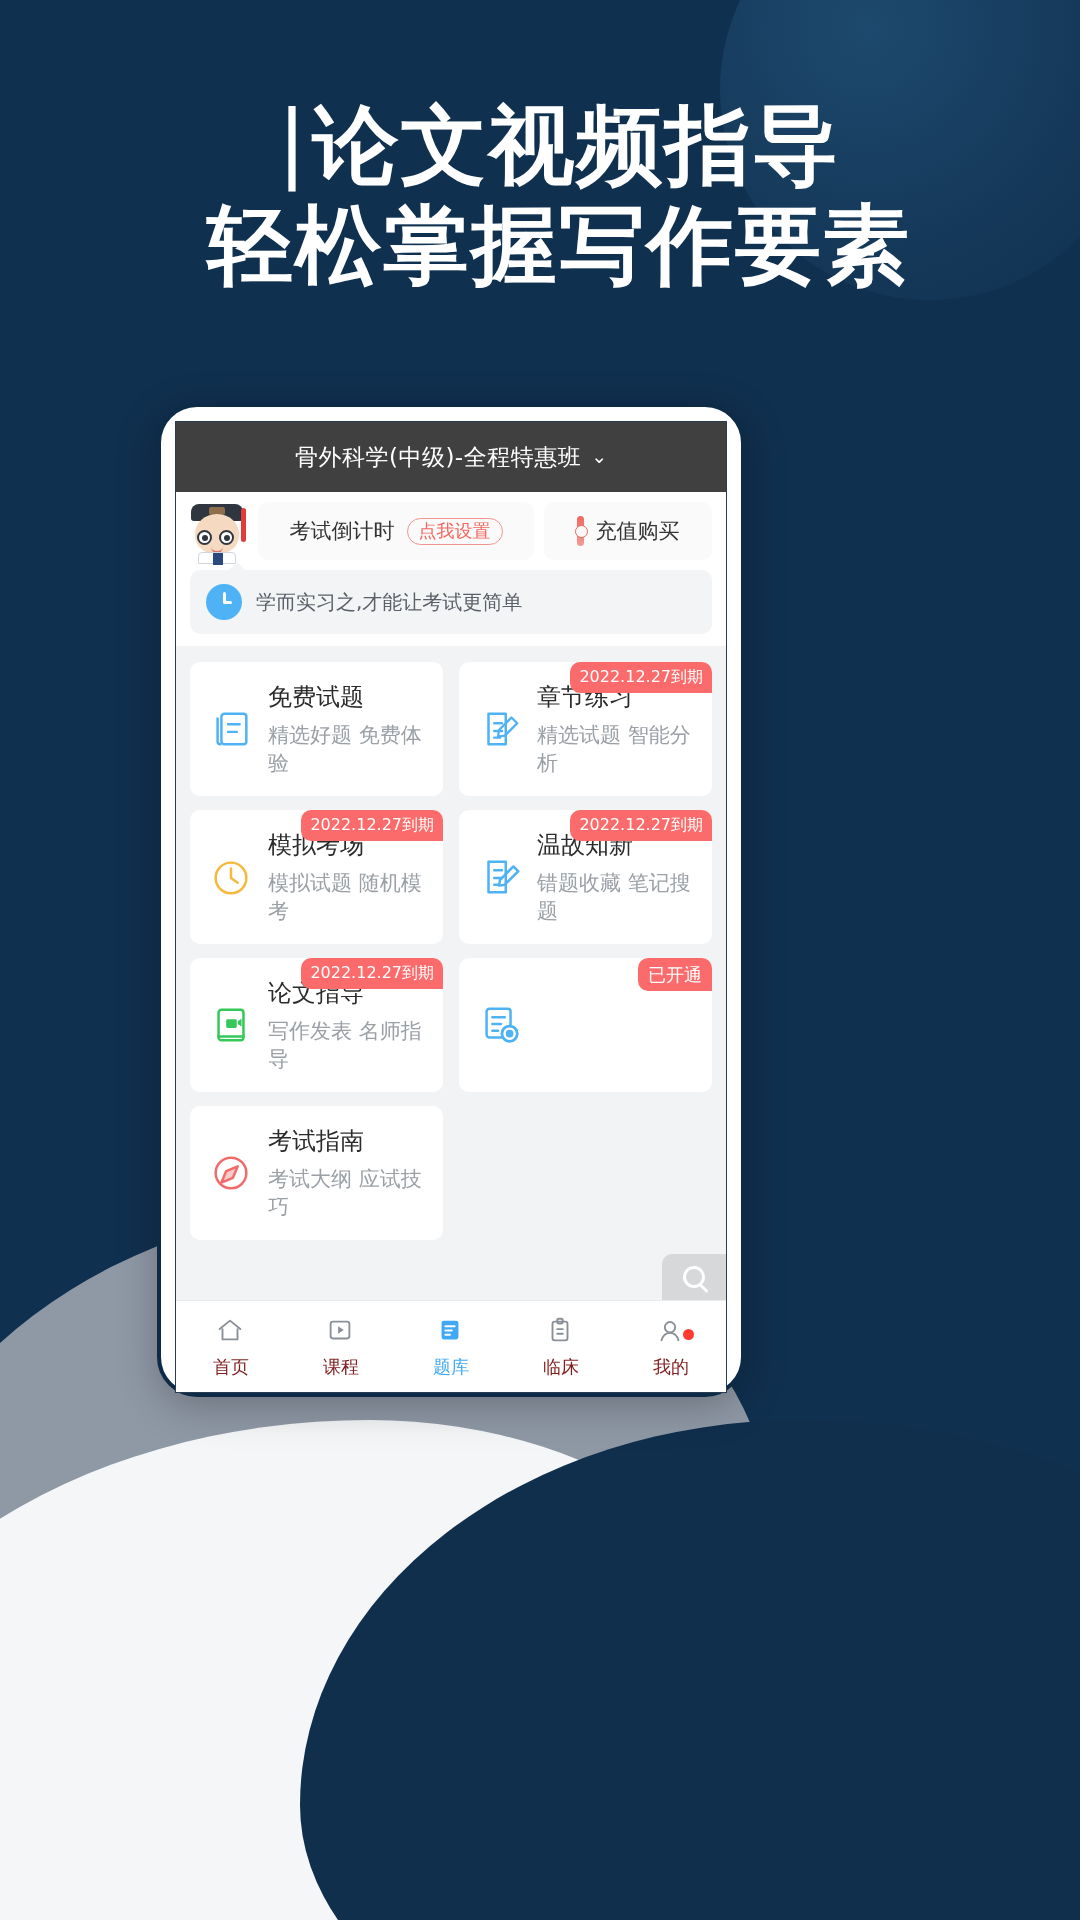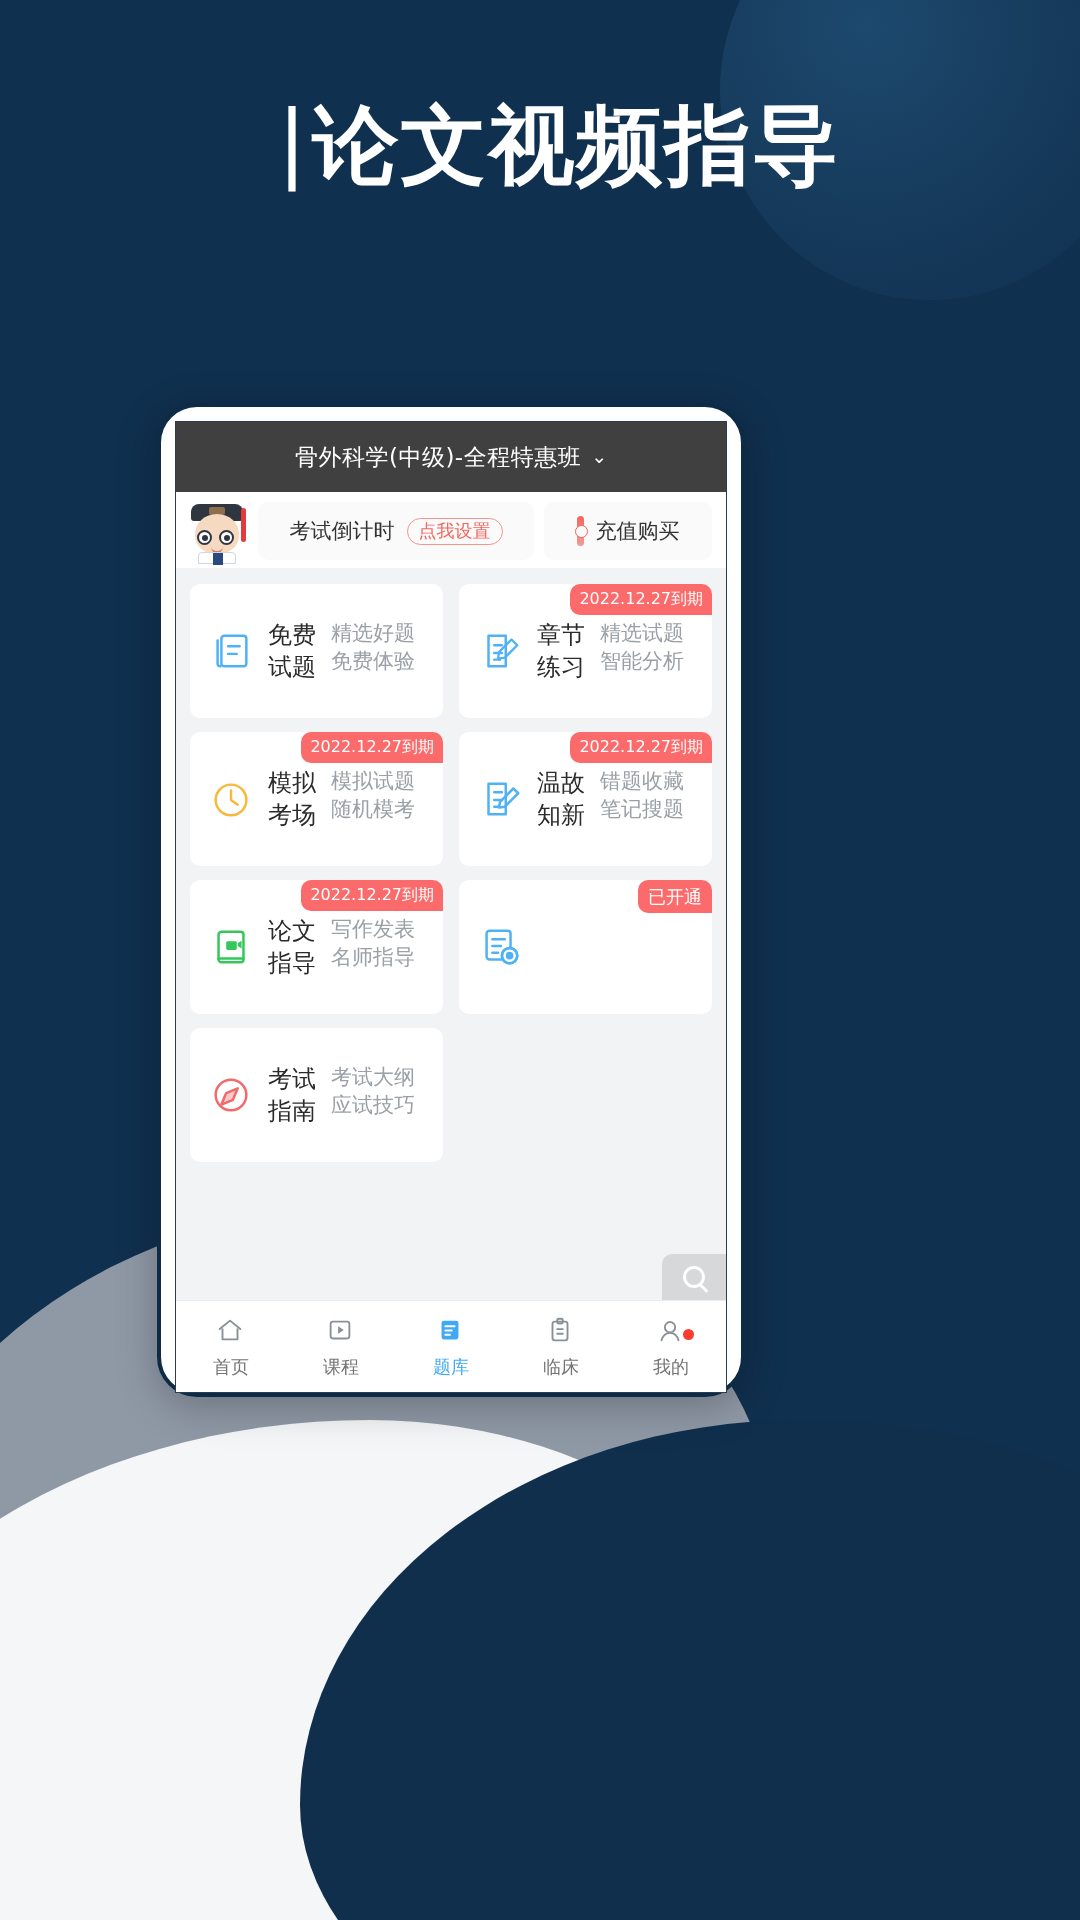--- a/index.html
+++ b/index.html
@@ -299,21 +299,21 @@
     background: #fb6b6b;
     color: #ffffff;
     font-size: 16px;
     line-height: 1;
     padding: 7px 9px 8px;
     border-radius: 10px 10px 0 10px;
     white-space: nowrap;
   }
   .card-badge.small { font-size: 18px; padding: 8px 10px 7px; }
   .card-ico { width: 46px; height: 46px; flex: 0 0 auto; }
-  .card-txt { display: flex; flex-direction: row; gap: 8px; }
+  .card-txt { display: flex; flex-direction: column; gap: 8px; }
   .card-title { font-size: 24px; color: #2b2b2b; }
   .card-sub { font-size: 21px; color: #9aa0a6; }
 
   
   .fab {
     position: absolute;
     right: 0px; bottom: 0px;
     width: 64px; height: 46px;
     background: #d6d8da;
     border-radius: 10px 0 0 0;
@@ -344,21 +344,21 @@
   .tab {
     flex: 1 1 0;
     display: flex;
     flex-direction: column;
     align-items: center;
     justify-content: center;
     gap: 8px;
     position: relative;
   }
   .tab-ico { width: 34px; height: 32px; position: relative; }
-  .tab-label { font-size: 18px; color: #737373; }
+  .tab-label { font-size: 18px; color: #7f1d1d; }
   .tab.active .tab-label { color: #3fa9f5; }
   .dot {
     position: absolute;
     width: 11px; height: 11px;
     border-radius: 50%;
     background: #ff3b30;
     right: 32px; top: 14px;
   }
 </style>
 </head>
@@ -367,20 +367,21 @@
 <div id="bg">
   <div class="blob-tr"></div>
   <div class="blob-l"></div>
   <div class="wave-gray"></div>
   <div class="wave-white"></div>
   <div class="wave-dark-overlay"></div>
 </div>
 
 <div id="headline">
   <div class="hl-line"><span class="bar">|</span><span>论文视频指导</span></div>
+  <div class="hl-line">轻松掌握写作要素</div>
 </div>
 
 <div id="phone">
   <div id="screen">
 
     <div id="titlebar">
       <span class="tb-text">骨外科学(中级)-全程特惠班</span>
       <span class="chev">⌄</span>
     </div>
 
@@ -399,20 +400,24 @@
         <span class="cd-label">考试倒计时</span>
         <span class="cd-badge">点我设置</span>
       </div>
 
       <div class="buy-pill">
         <span class="buy-ico"></span>
         <span class="buy-label">充值购买</span>
       </div>
     </div>
 
+    <div id="notice">
+      <span class="clock"></span>
+      <span class="notice-text">学而实习之,才能让考试更简单</span>
+    </div>
 
     <div id="grid">
         <div class="card">
     <div class="card-ico"><svg viewBox="0 0 48 48" width="46" height="46" fill="none" stroke="#4fb2f5" stroke-width="2.6" stroke-linecap="round" stroke-linejoin="round">
               <rect x="14" y="8" width="26" height="32" rx="3"></rect>
                 <path d="M10 13v24a3 3 0 0 0 3 3"></path>
                 <path d="M21 19h12M21 27h9"></path>
             </svg></div>
     <div class="card-txt">
       <div class="card-title">免费试题</div>

